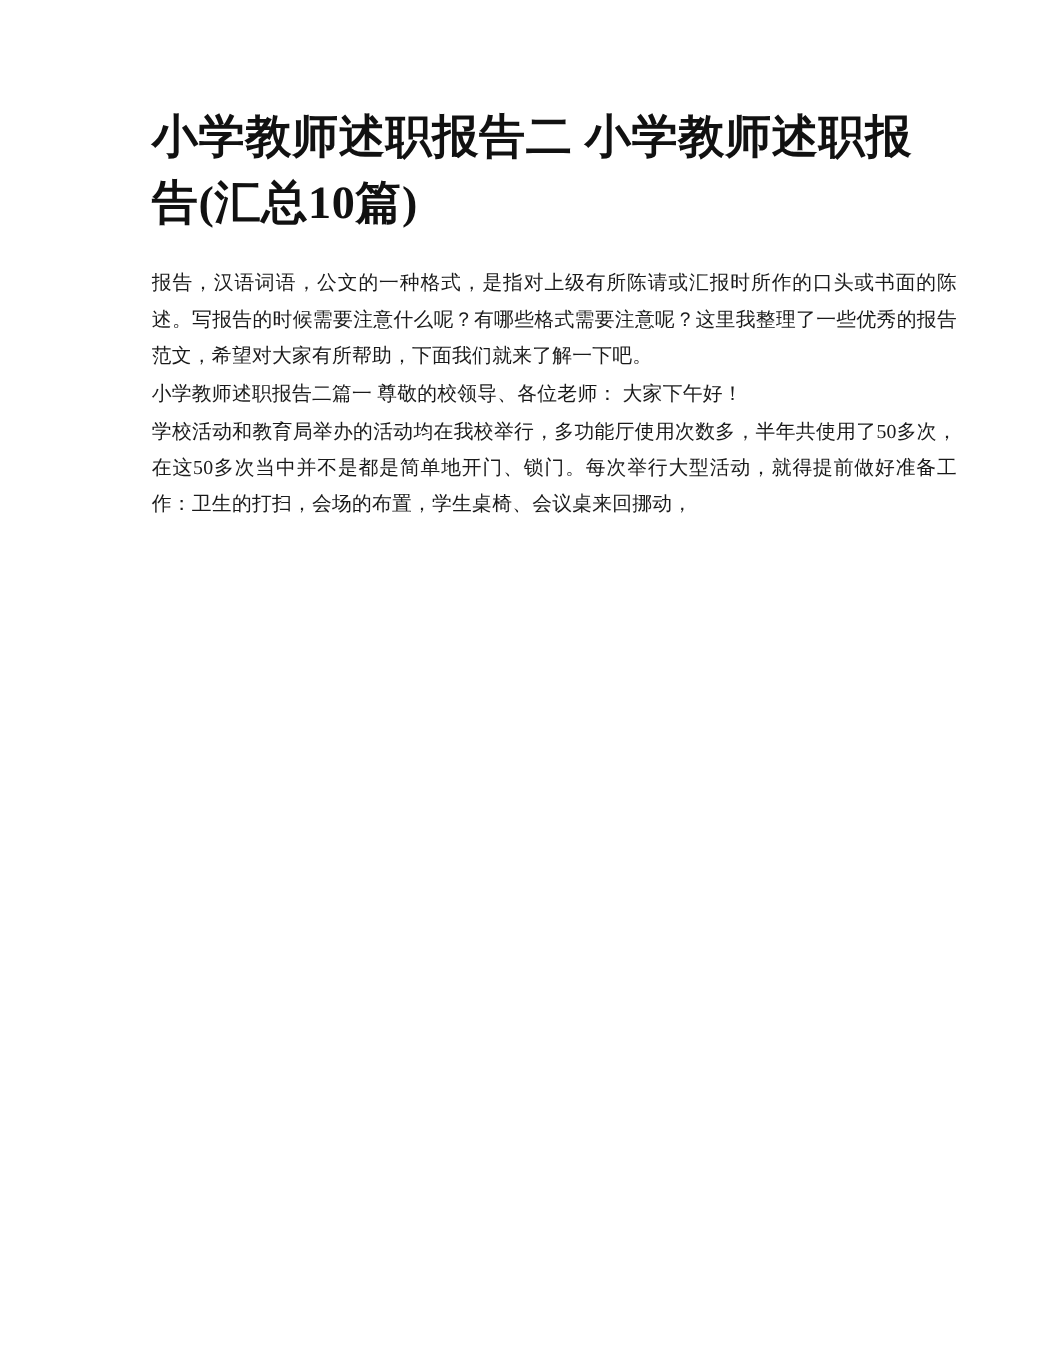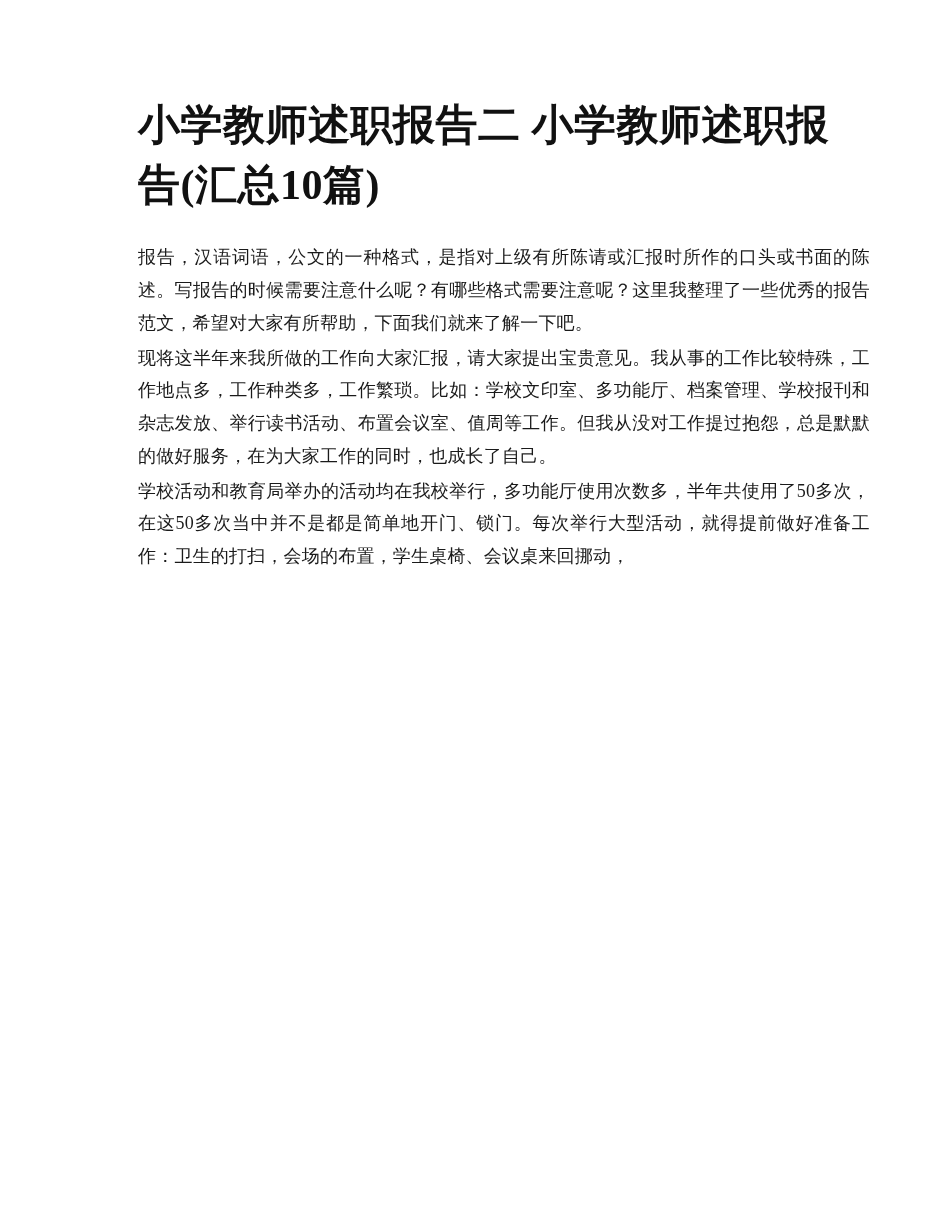--- a/index.html
+++ b/index.html
@@ -44,16 +44,16 @@
     text-justify: inter-ideograph;
   }
 </style>
 </head>
 <body>
 
 <div class="page">
   <h1 class="doc-title">小学教师述职报告二 小学教师述职报告(汇总10篇)</h1>
   <div class="doc-body">
     <p class="para">报告，汉语词语，公文的一种格式，是指对上级有所陈请或汇报时所作的口头或书面的陈述。写报告的时候需要注意什么呢？有哪些格式需要注意呢？这里我整理了一些优秀的报告范文，希望对大家有所帮助，下面我们就来了解一下吧。</p>
-    <p class="para">现将这半年来我所做的工作向大家汇报，请大家提出宝贵意见。我从事的工作比较特殊，工作地点多，工作种类多，工作繁琐。比如：学校文印室、多功能厅、档案管理、学校报刊和杂志发放、举行读书活动、布置会议室、值周等工作。但我从没对工作提过抱怨，总是默默的做好服务，在为大家工作的同时，也成长了自己。</p>
+    <p class="para">小学教师述职报告二篇一 尊敬的校领导、各位老师： 大家下午好！</p>
     <p class="para">学校活动和教育局举办的活动均在我校举行，多功能厅使用次数多，半年共使用了50多次，在这50多次当中并不是都是简单地开门、锁门。每次举行大型活动，就得提前做好准备工作：卫生的打扫，会场的布置，学生桌椅、会议桌来回挪动，</p>
   </div>
 </div>
 
 </body></html>

